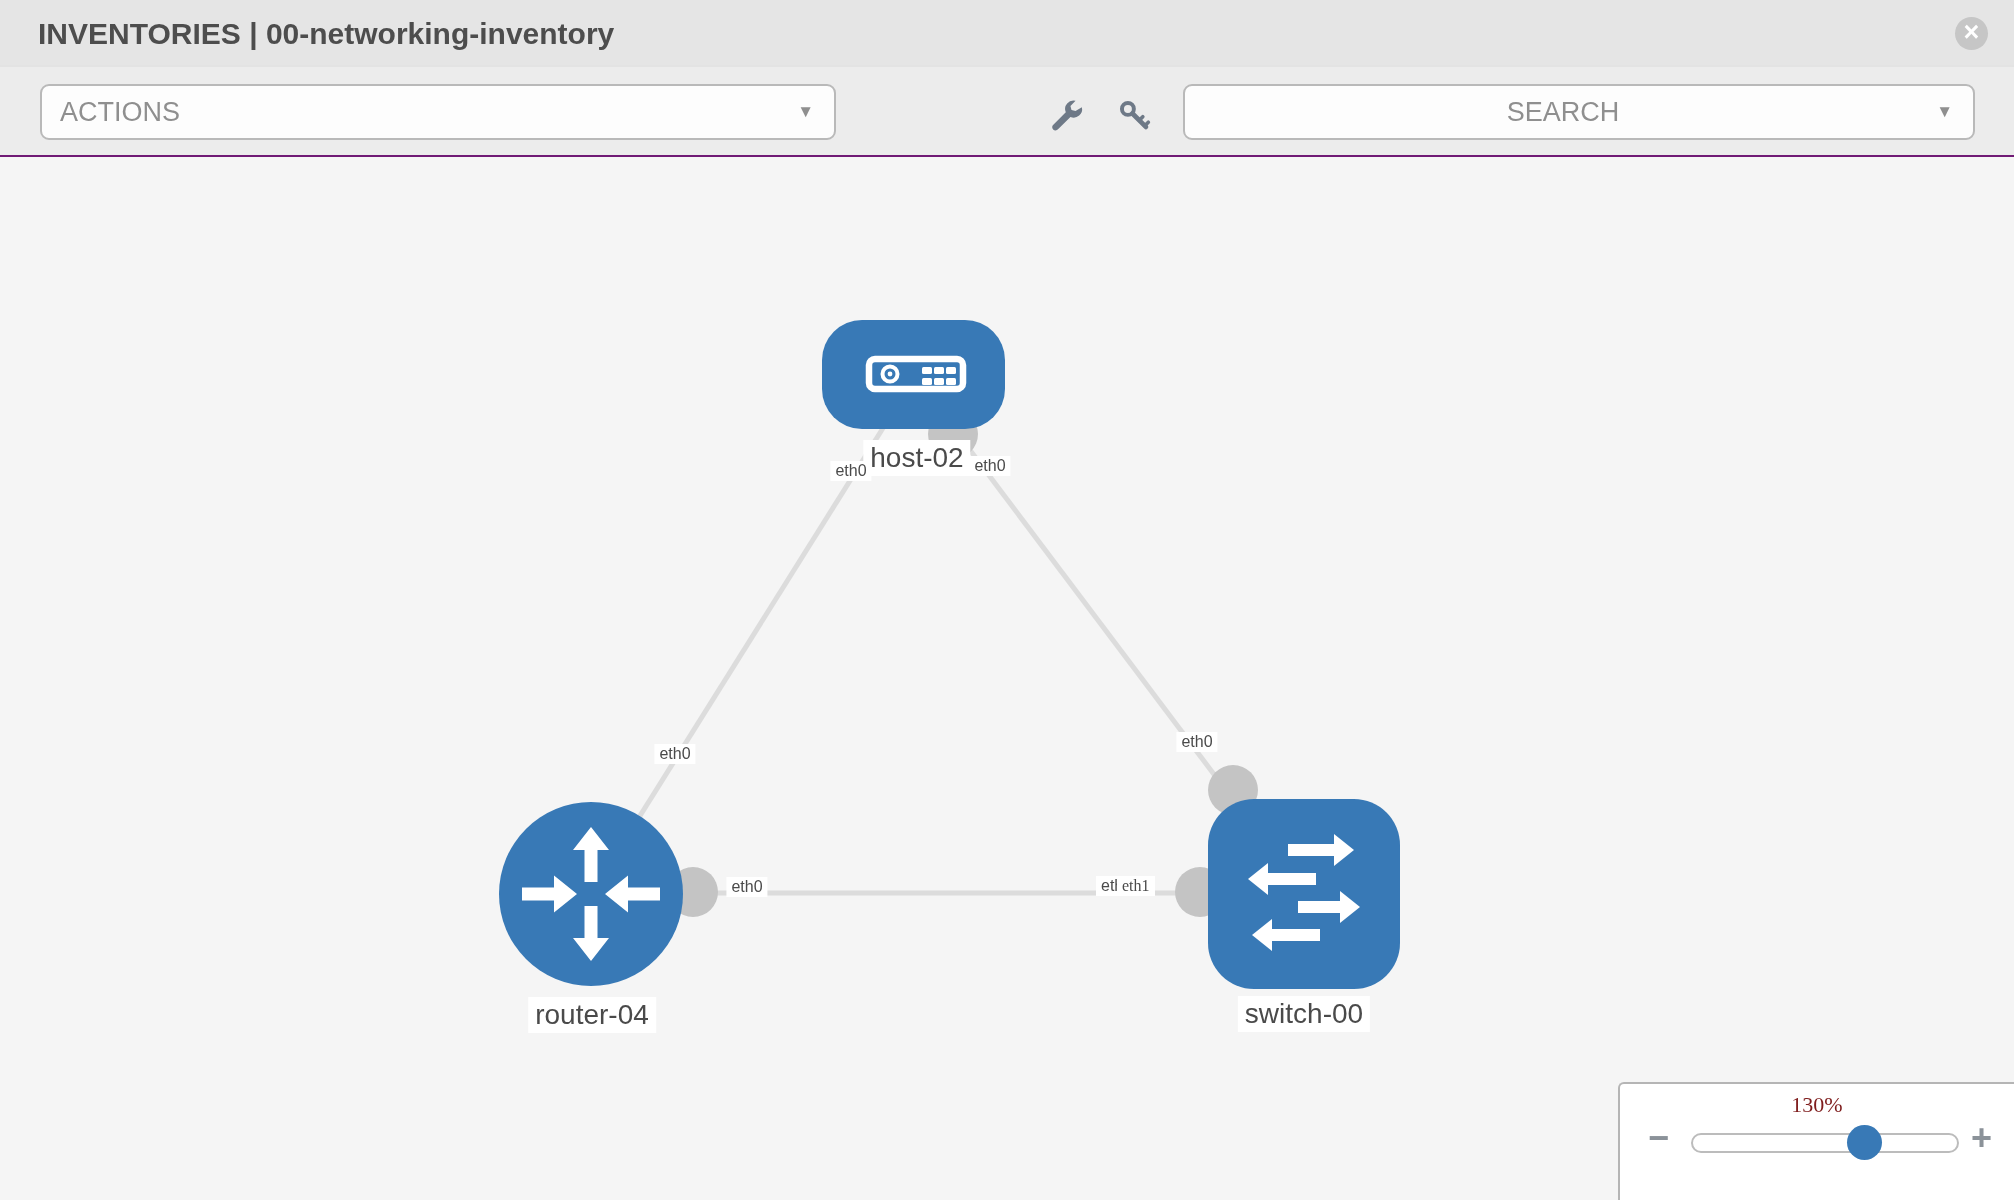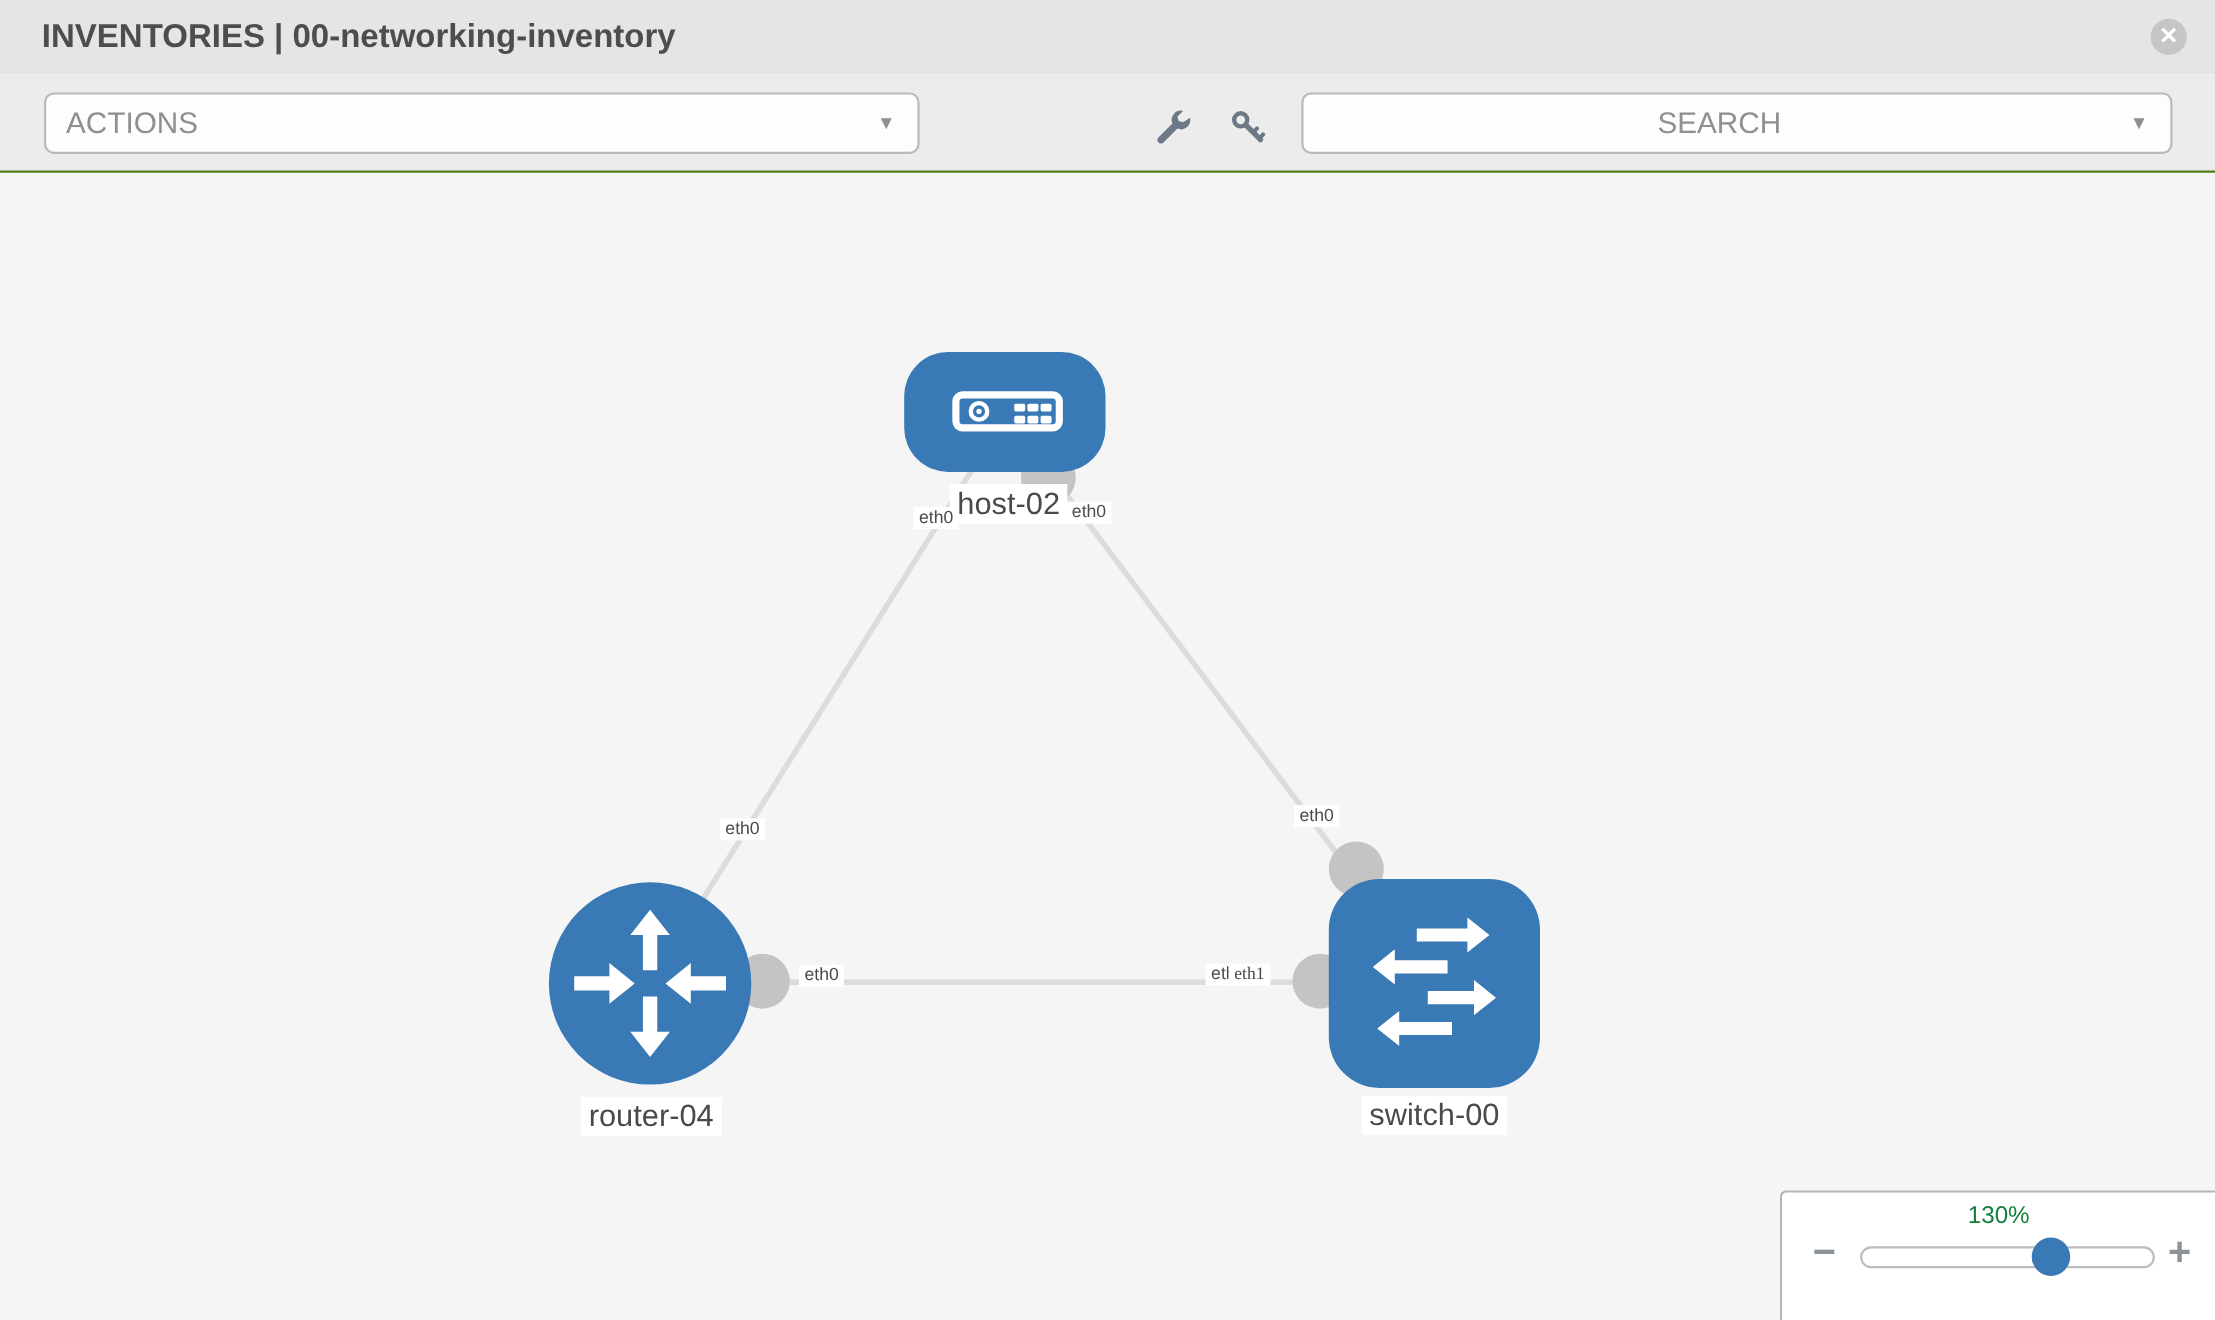--- a/index.html
+++ b/index.html
@@ -10,21 +10,21 @@
   .titlebar{position:absolute;top:0;left:0;right:0;height:65px;background:#e5e5e5;
     border-bottom:2px solid #e3e3e3;z-index:10;}
   .page-title{position:absolute;left:38px;top:0;height:65px;line-height:68px;margin:0;
     font-size:30px;font-weight:bold;color:#4d4d4d;letter-spacing:0;}
   .close-btn{position:absolute;right:26px;top:17px;width:33px;height:33px;border-radius:50%;
     background:#c6c6c6;border:none;cursor:pointer;display:flex;align-items:center;justify-content:center;padding:0;}
   .close-btn span{color:#fff;font-size:27px;font-weight:bold;line-height:1;margin-top:-3px;}
 
   
   .toolbar{position:absolute;top:67px;left:0;right:0;height:88px;background:#ececec;
-    border-bottom:2px solid #4d7c0f;z-index:10;}
+    border-bottom:2px solid #701a75;z-index:10;}
   .dropdown{position:absolute;top:17px;height:56px;background:#fdfdfd;border:2px solid #b9b9b9;
     border-radius:9px;box-sizing:border-box;cursor:pointer;display:flex;align-items:center;}
   .dropdown.actions{left:40px;width:796px;}
   .dropdown.search{left:1183px;width:792px;}
   .dd-label{margin-left:18px;font-size:27px;color:#8f8f8f;}
   .caret{position:absolute;right:20px;top:50%;transform:translateY(-50%);
     font-size:17px;color:#8f8f8f;}
   .search-input{flex:1;margin-left:18px;margin-right:50px;border:none;outline:none;background:transparent;
     font-family:inherit;font-size:27px;color:#555;padding:0;text-align:center;}
   .search-input::placeholder{color:#8f8f8f;opacity:1;}
@@ -41,21 +41,21 @@
     transform:translate(-50%,-50%);}
   .node-label{font-size:28px;padding:2px 7px;z-index:3;}
   .if-label{font-size:16px;padding:1px 5px;z-index:4;}
   .if-label.anchored{transform:translate(0,-50%);}
 
   
   .zoom-panel{position:absolute;left:1618px;top:925px;right:0;bottom:0;background:#fff;
     border:2px solid #b5b5b5;border-right:none;border-bottom:none;border-top-left-radius:6px;
     box-sizing:border-box;z-index:6;}
   .zoom-level{position:absolute;top:8px;left:0;right:0;text-align:center;
-    font-size:22px;color:#15803d;}
+    font-size:22px;color:#7f1d1d;font-family:Liberation Serif, serif;}
   .zoom-minus,.zoom-plus{position:absolute;top:36px;background:none;border:none;padding:0;
     font-size:36px;font-weight:bold;color:#8b9299;cursor:pointer;line-height:1;font-family:inherit;}
   .zoom-minus{left:28px;}
   .zoom-plus{right:22px;}
   .zoom-track{position:absolute;left:71px;top:49px;width:268px;height:20px;background:#fff;
     border:2px solid #bcbcbc;border-radius:12px;box-sizing:border-box;cursor:pointer;}
   .zoom-handle{position:absolute;left:227px;top:41px;width:35px;height:35px;border-radius:50%;
     background:#3879b6;cursor:grab;}
 </style>
 </head>

